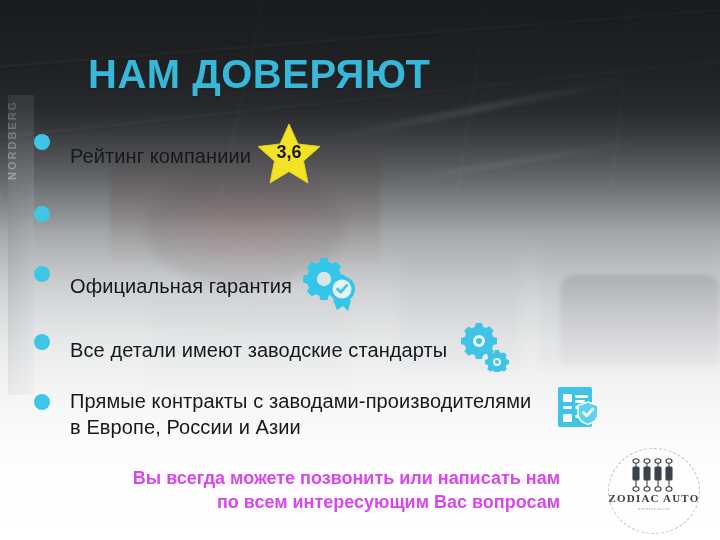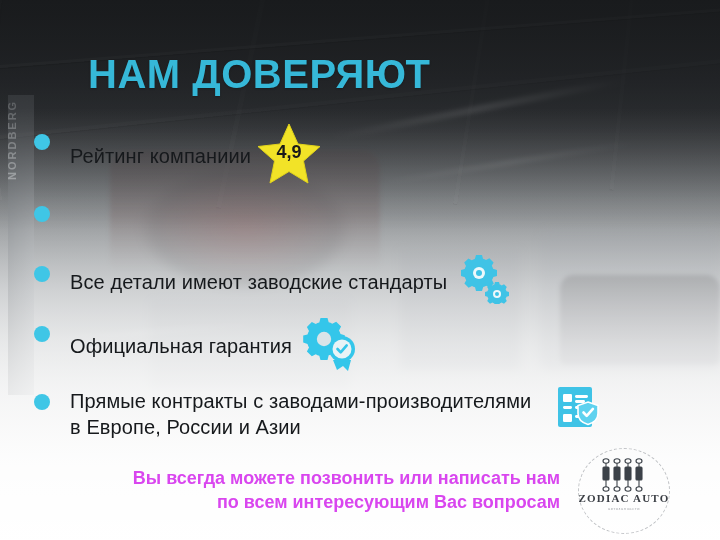--- a/index.html
+++ b/index.html
@@ -260,21 +260,21 @@
     font-weight: bold;
     color: #d946ef;
     line-height: 1.35;
   }
   .footer-line1 { display: block; }
   .footer-line2 { display: block; }
 
   
   .logo {
     position: absolute;
-    left: 578px;
+    left: 608px;
     top: 448px;
     width: 92px;
     height: 86px;
   }
   .logo-ring {
     position: absolute;
     inset: 0;
     border-radius: 50%;
     border: 1px dashed rgba(120,125,132,0.45);
   }
@@ -361,67 +361,67 @@
 
       <div class="bullet-row row-rating">
         <div class="dot"></div>
         <div class="row-inline">
           <span class="bullet-text">Рейтинг компаниии</span>
           <span class="icon-slot star-slot">
             <span class="star-wrap">
               <svg width="64" height="62" viewBox="0 0 64 62">
                 <polygon points="32,2 41,22 63,24.5 46.5,39 51,61 32,49.5 13,61 17.5,39 1,24.5 23,22" fill="#f2e327" stroke="#e0d21a" stroke-width="1" stroke-linejoin="round"></polygon>
               </svg>
-              <span class="star-value">4,9</span>
+              <span class="star-value">3,6</span>
             </span>
           </span>
         </div>
       </div>
 
       <div class="bullet-row row-sales">
         <div class="dot"></div>
+      </div>
+
+      <div class="bullet-row row-warranty">
+        <div class="dot"></div>
+        <div class="row-inline">
+          <span class="bullet-text">Официальная гарантия</span>
+          <span class="icon-slot guarantee-slot">
+            <svg width="62" height="56" viewBox="0 0 62 56">
+              <g fill="#34c6ea">
+                <path d="M20.5 2 h7 l1.2 4.3 a12 12 0 0 1 3.5 1.5 l4-2.1 4.9 4.9 -2.1 4 a12 12 0 0 1 1.5 3.5 l4.3 1.2 v7 l-4.3 1.2 a12 12 0 0 1 -1.5 3.5 l2.1 4 -4.9 4.9 -4-2.1 a12 12 0 0 1 -3.5 1.5 L27.5 44 h-7 l-1.2-4.3 a12 12 0 0 1 -3.5-1.5 l-4 2.1 -4.9-4.9 2.1-4 a12 12 0 0 1 -1.5-3.5 L3.2 26.6 v-7 l4.3-1.2 a12 12 0 0 1 1.5-3.5 l-2.1-4 4.9-4.9 4 2.1 a12 12 0 0 1 3.5-1.5 Z"></path>
+              </g>
+              <circle cx="24" cy="23" r="7.5" fill="#ffffff" fill-opacity="0.0"></circle>
+              <circle cx="24" cy="23" r="7.5" fill="none" stroke="#e9f6fa" stroke-width="0"></circle>
+              <circle cx="24" cy="23" r="7.2" fill="#d9e4e8"></circle>
+              <path d="M33 44 l4 10 6-4 5 5 3-11 z" fill="#34c6ea"></path>
+              <circle cx="42" cy="33" r="13" fill="#34c6ea"></circle>
+              <circle cx="42" cy="33" r="9.5" fill="#e8f3f6"></circle>
+              <path d="M37.5 33 l3.2 3.4 6-7" fill="none" stroke="#34c6ea" stroke-width="2.6" stroke-linecap="round" stroke-linejoin="round"></path>
+            </svg>
+          </span>
+        </div>
       </div>
 
       <div class="bullet-row row-standards">
         <div class="dot"></div>
         <div class="row-inline">
           <span class="bullet-text">Все детали имеют заводские стандарты</span>
           <span class="icon-slot gears-slot">
             <svg width="52" height="50" viewBox="0 0 52 50">
               <g fill="#3fc3e6">
                 <path d="M17 1 h6 l1 3.7 a10 10 0 0 1 3 1.3 l3.4-1.8 4.2 4.2 -1.8 3.4 a10 10 0 0 1 1.3 3 L38 16 v6 l-3.7 1 a10 10 0 0 1 -1.3 3 l1.8 3.4 -4.2 4.2 -3.4-1.8 a10 10 0 0 1 -3 1.3 L23 37 h-6 l-1-3.7 a10 10 0 0 1 -3-1.3 l-3.4 1.8 -4.2-4.2 1.8-3.4 a10 10 0 0 1 -1.3-3 L2 22 v-6 l3.7-1 a10 10 0 0 1 1.3-3 L5.2 8.6 9.4 4.4 12.8 6.2 a10 10 0 0 1 3-1.3 Z"></path>
               </g>
               <circle cx="20" cy="19" r="6" fill="#edf8fb"></circle>
               <circle cx="20" cy="19" r="3" fill="#3fc3e6"></circle>
               <g fill="#3fc3e6">
                 <path d="M36 28 h4 l.7 2.5 a7 7 0 0 1 2 .9 l2.3-1.2 2.8 2.8 -1.2 2.3 a7 7 0 0 1 .9 2 L50 38 v4 l-2.5 .7 a7 7 0 0 1 -.9 2 l1.2 2.3 -2.8 2.8 -2.3-1.2 a7 7 0 0 1 -2 .9 L40 52 h-4 l-.7-2.5 a7 7 0 0 1 -2-.9 l-2.3 1.2 -2.8-2.8 1.2-2.3 a7 7 0 0 1 -.9-2 L26 42 v-4 l2.5-.7 a7 7 0 0 1 .9-2 l-1.2-2.3 2.8-2.8 2.3 1.2 a7 7 0 0 1 2-.9 Z"></path>
               </g>
               <circle cx="38" cy="40" r="4" fill="#edf8fb"></circle>
               <circle cx="38" cy="40" r="2" fill="#3fc3e6"></circle>
-            </svg>
-          </span>
-        </div>
-      </div>
-
-      <div class="bullet-row row-warranty">
-        <div class="dot"></div>
-        <div class="row-inline">
-          <span class="bullet-text">Официальная гарантия</span>
-          <span class="icon-slot guarantee-slot">
-            <svg width="62" height="56" viewBox="0 0 62 56">
-              <g fill="#34c6ea">
-                <path d="M20.5 2 h7 l1.2 4.3 a12 12 0 0 1 3.5 1.5 l4-2.1 4.9 4.9 -2.1 4 a12 12 0 0 1 1.5 3.5 l4.3 1.2 v7 l-4.3 1.2 a12 12 0 0 1 -1.5 3.5 l2.1 4 -4.9 4.9 -4-2.1 a12 12 0 0 1 -3.5 1.5 L27.5 44 h-7 l-1.2-4.3 a12 12 0 0 1 -3.5-1.5 l-4 2.1 -4.9-4.9 2.1-4 a12 12 0 0 1 -1.5-3.5 L3.2 26.6 v-7 l4.3-1.2 a12 12 0 0 1 1.5-3.5 l-2.1-4 4.9-4.9 4 2.1 a12 12 0 0 1 3.5-1.5 Z"></path>
-              </g>
-              <circle cx="24" cy="23" r="7.5" fill="#ffffff" fill-opacity="0.0"></circle>
-              <circle cx="24" cy="23" r="7.5" fill="none" stroke="#e9f6fa" stroke-width="0"></circle>
-              <circle cx="24" cy="23" r="7.2" fill="#d9e4e8"></circle>
-              <path d="M33 44 l4 10 6-4 5 5 3-11 z" fill="#34c6ea"></path>
-              <circle cx="42" cy="33" r="13" fill="#34c6ea"></circle>
-              <circle cx="42" cy="33" r="9.5" fill="#e8f3f6"></circle>
-              <path d="M37.5 33 l3.2 3.4 6-7" fill="none" stroke="#34c6ea" stroke-width="2.6" stroke-linecap="round" stroke-linejoin="round"></path>
             </svg>
           </span>
         </div>
       </div>
 
       <div class="bullet-row row-contracts">
         <div class="dot"></div>
         <div class="row-inline" style="align-items:flex-start;gap:12px;">
           <span class="bullet-text"><span>Прямые контракты с заводами-производителями</span><br><span>в Европе, России и Азии</span></span>
           <span class="icon-slot doc-slot">

